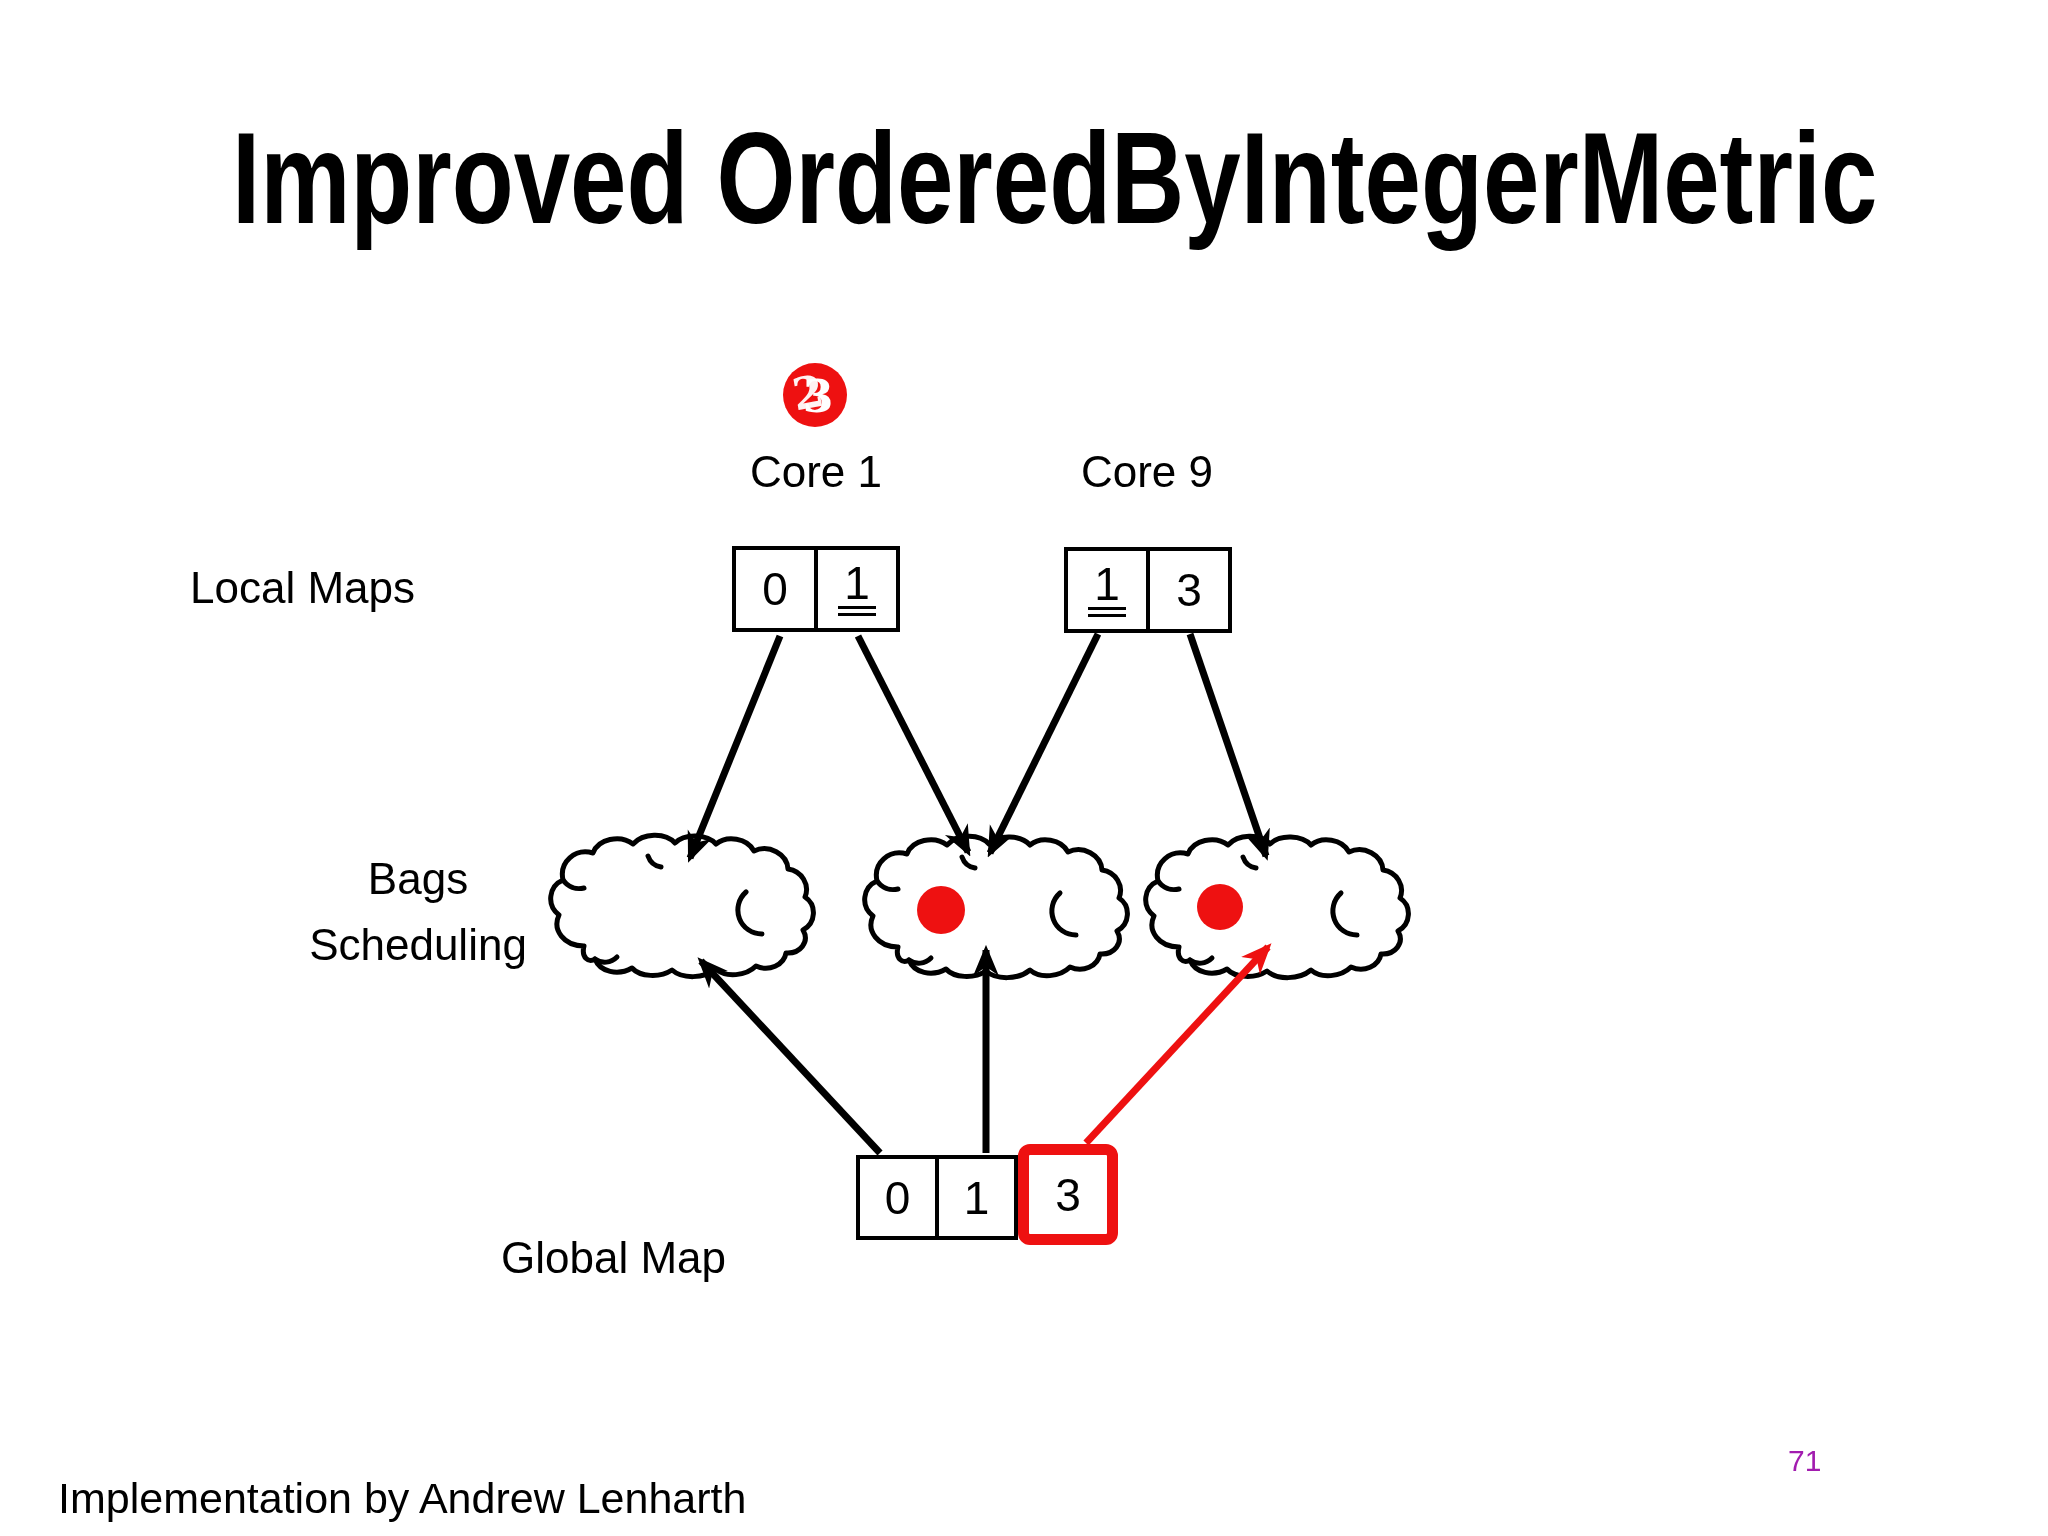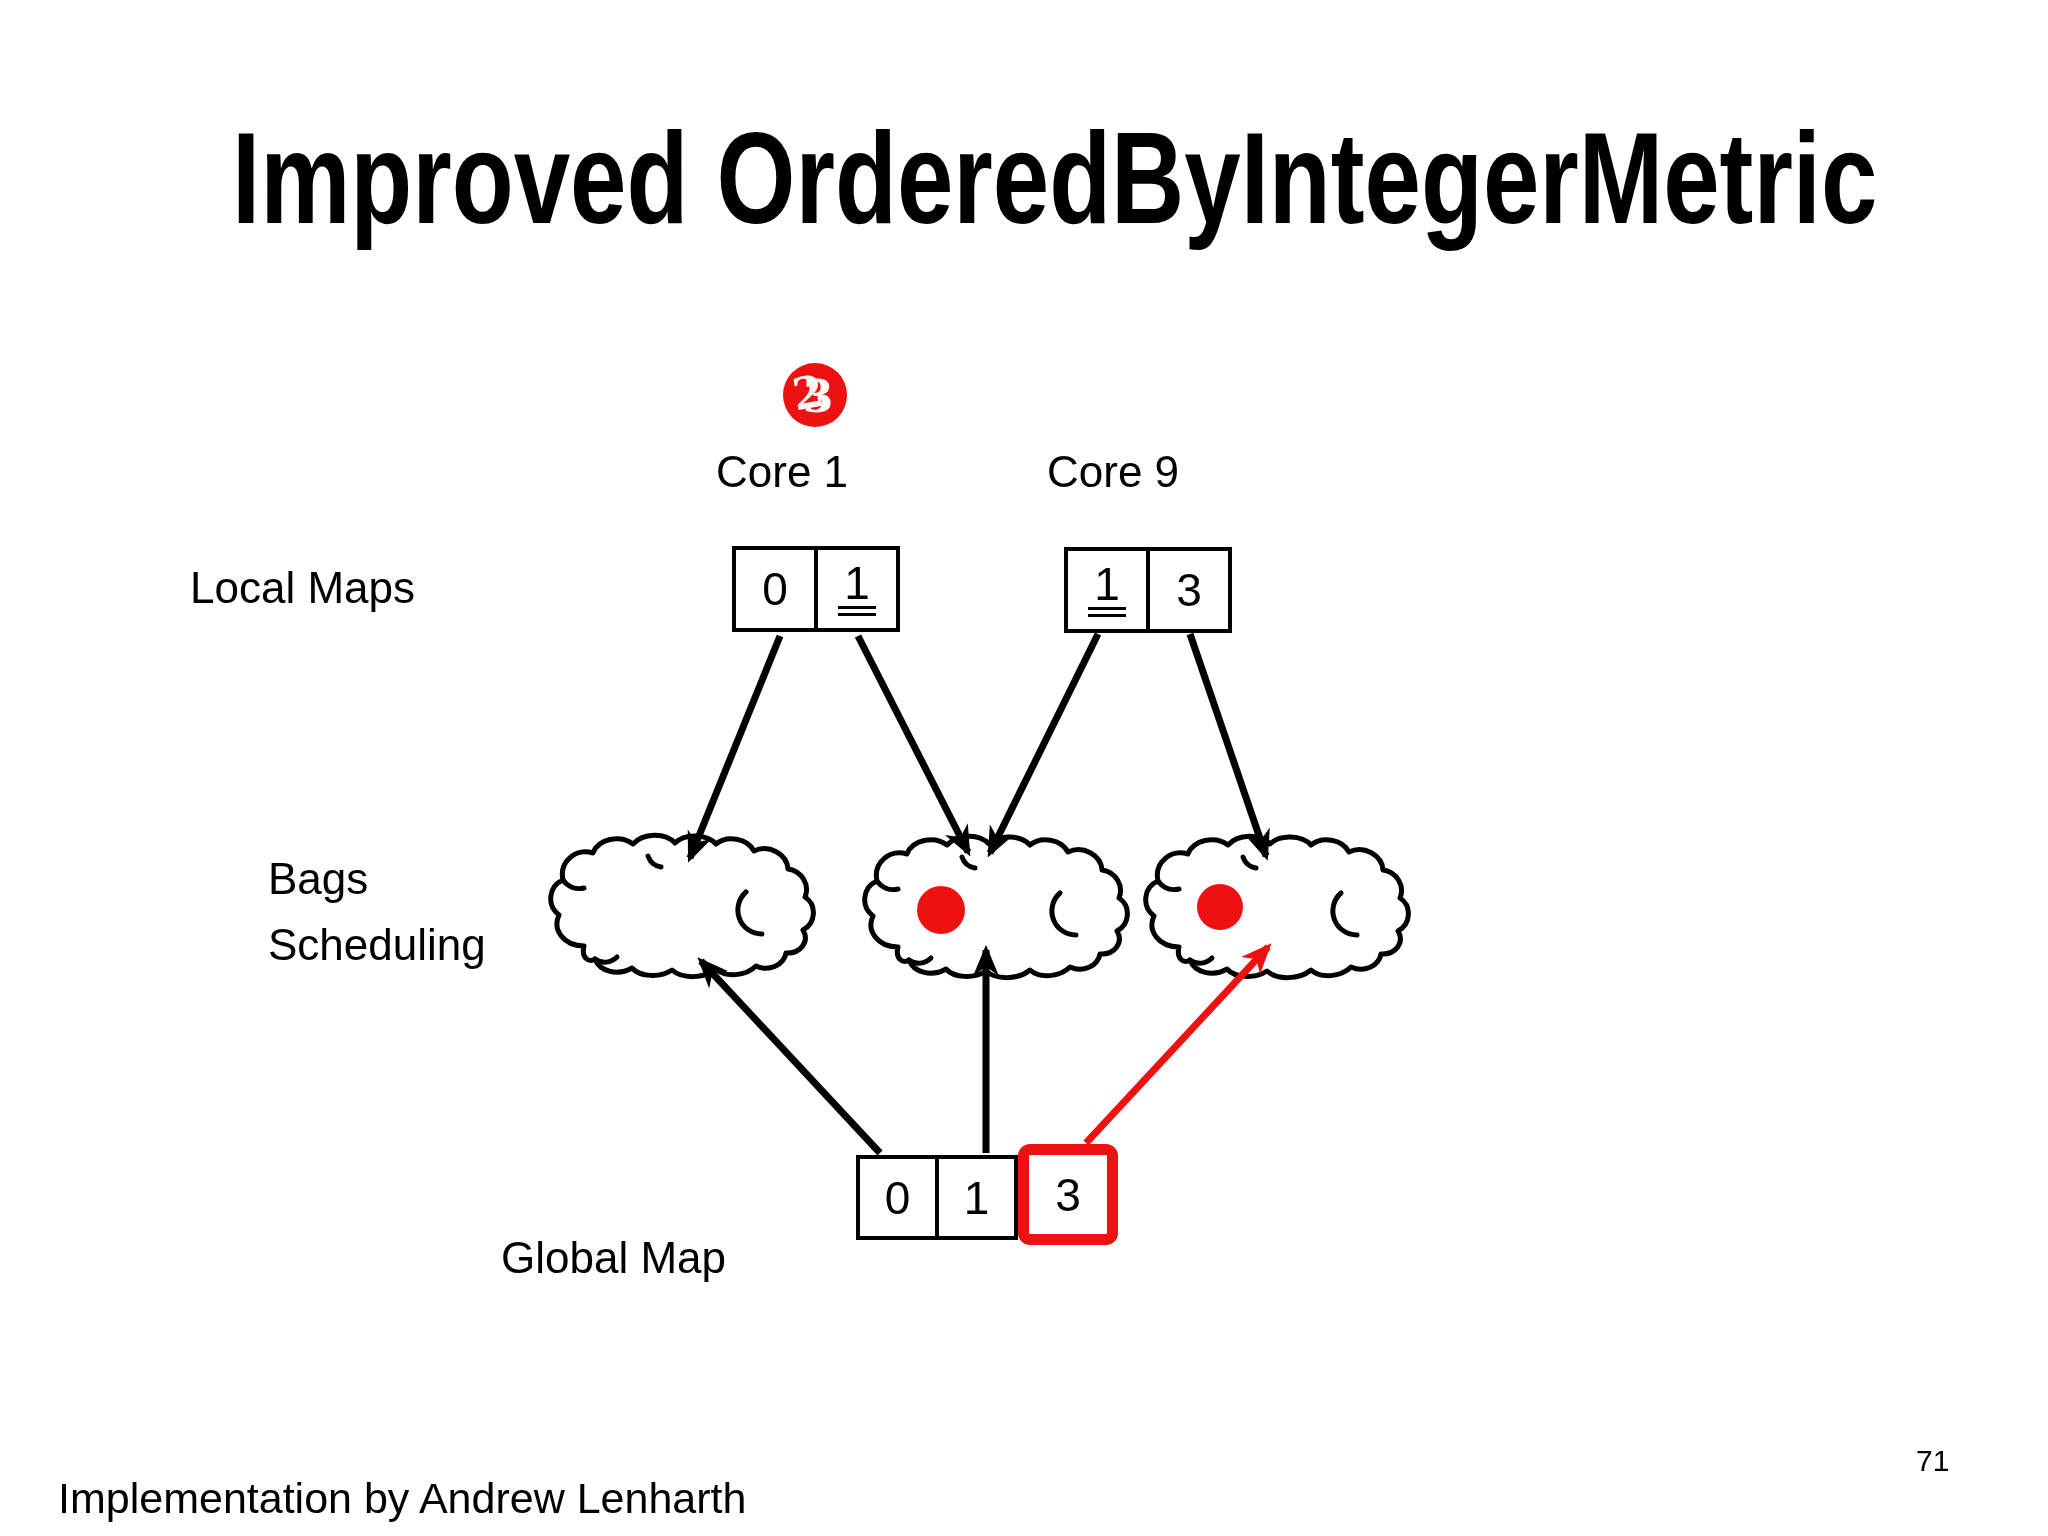--- a/index.html
+++ b/index.html
@@ -8,21 +8,21 @@
     font-family:"Liberation Sans", sans-serif; color:#000; overflow:hidden;
   }
   .title{
     position:absolute; top:104px; left:0; width:100%;
     text-align:left; font-weight:bold; font-size:130px; line-height:1.15;
     white-space:nowrap;
   }
   .title span{display:inline-block; transform:scaleX(0.78); transform-origin:center;}
 
   .lbl{position:absolute; font-size:44px; line-height:1.2; white-space:nowrap;}
-  .lbl-center{text-align:left;}
+  .lbl-center{text-align:center;}
 
   
   .badge{position:absolute; left:783px; top:363px; width:64px; height:64px;
          border-radius:50%; background:#ee1111;}
   .badge .g{position:absolute; left:0; top:0; width:100%; height:100%;
             display:flex; align-items:center; justify-content:center;
             color:#fff; font-family:"DejaVu Serif", serif; font-weight:bold; font-size:44px;}
   .badge .g.old{transform:translate(-7px,-3px) rotate(-10deg); opacity:.95;}
   .badge .g.new{transform:translate(3px,1px);}
 
@@ -35,21 +35,21 @@
   .u2{border-bottom:10px double #000; padding:0 6px 1px; line-height:0.95;}
 
   .red-cell{
     position:absolute; left:1018px; top:1144px; width:100px; height:101px;
     box-sizing:border-box; border:11px solid #ee1111; border-radius:12px;
     background:#fff; display:flex; align-items:center; justify-content:center;
     font-size:46px;
   }
 
   .footer{position:absolute; left:33px; top:1474px; font-size:43px; white-space:nowrap;margin-left:25px;}
-  .pagenum{position:absolute; left:1916px; top:1444px; font-size:30px; color:#000000;}
+  .pagenum{position:absolute; left:1788px; top:1444px; font-size:30px; color:#a21caf;}
 
   svg.overlay{position:absolute; left:0; top:0; width:2048px; height:1536px;}
   .cloud-body{fill:#fff; stroke:#000; stroke-width:5; stroke-linecap:round; stroke-linejoin:round;}
   .cloud-hook{fill:none; stroke:#000; stroke-width:5; stroke-linecap:round;}
   .arrow{stroke:#000; stroke-width:7; fill:none;}
   .arrow-red{stroke:#ee1111; stroke-width:7; fill:none;}
   .dot{fill:#ee1111;}
 </style>
 </head>
 <body>

